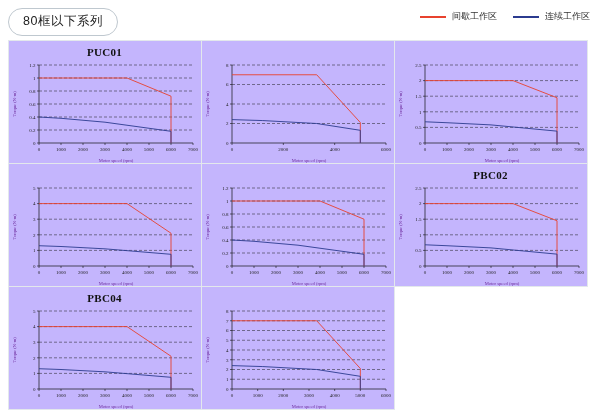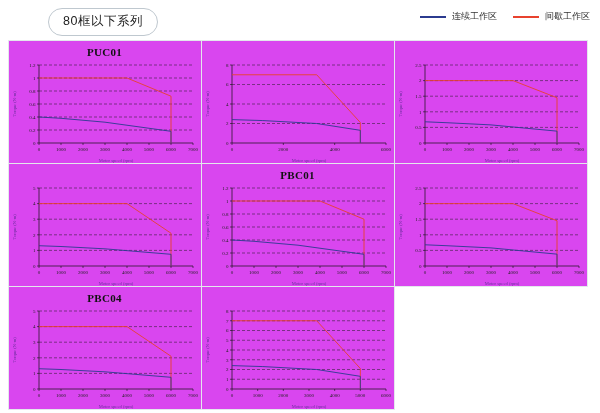--- a/index.html
+++ b/index.html
@@ -17,21 +17,20 @@
   #page {
     position: relative;
     width: 600px;
     height: 413px;
     box-sizing: border-box;
   }
   
   .header {
     position: relative;
     height: 38px;
-    margin-left: 40px;
   }
   .series-tag {
     position: absolute;
     left: 8px;
     top: 8px;
     border: 1px solid #bfc8cf;
     border-radius: 14px;
     padding: 4px 14px 5px 14px;
     font-size: 12.5px;
     color: #222;
@@ -67,21 +66,21 @@
     display: flex;
     flex-wrap: wrap;
     gap: 0px;
   }
   .cell {
     width: 194px;
     height: 124px;
     box-sizing: border-box;
     border: 1px solid #e3e8ec;
     margin: -0.5px;
-    background: #d946ef;
+    background: #c4b5fd;
     position: relative;
   }
   .cell.empty {
     border: none;
     background: transparent;
   }
   .chart-title {
     position: absolute;
     top: 5px;
     left: 0;
@@ -116,26 +115,26 @@
 </style>
 </head>
 <body>
 
 <div id="page">
 
   <div class="header">
     <div class="series-tag">80框以下系列</div>
     <div class="legend">
       <div class="legend-item">
+        <span class="legend-line" style="background:#e8422e"></span>
+        <span>间歇工作区</span>
+      </div>
+      <div class="legend-item">
         <span class="legend-line" style="background:#2b3b8f"></span>
         <span>连续工作区</span>
-      </div>
-      <div class="legend-item">
-        <span class="legend-line" style="background:#e8422e"></span>
-        <span>间歇工作区</span>
       </div>
     </div>
   </div>
 
   <div class="grid" id="grid">
       <div class="cell">
         <div class="chart-title">PUC01</div>
         <div class="plot-wrap">
           <svg class="plot" width="194" height="105" viewBox="0 0 194 105">
             <line x1="30" x2="184" y1="72" y2="72" stroke="#1b1b1b" stroke-width="0.5" stroke-dasharray="3,2"></line>
@@ -297,21 +296,20 @@
             <line y1="85" y2="87" x1="184" x2="184" stroke="#111" stroke-width="0.6"></line>
             <text class="tick-label" x="184" y="92.5" text-anchor="middle">7000</text>
             <polyline points="30,22.599999999999994 118,22.599999999999994 162,52.239999999999995 162,85" fill="none" stroke="#e8422e" stroke-width="0.9"></polyline>
             <polyline points="30,64.72 52,65.5 96,67.84 162,73.3 162,85" fill="none" stroke="#2b3b8f" stroke-width="0.9"></polyline>
             <text class="axis-label" x="107" y="103.5" text-anchor="middle">Motor speed (rpm)</text>
             <text class="axis-label" x="7" y="46" text-anchor="middle" transform="rotate(-90 7 46)">Torque (N·m)</text>
           </svg>
         </div>
       </div>
       <div class="cell">
-        <div class="chart-title">PBC01</div>
         <div class="plot-wrap">
           <svg class="plot" width="194" height="105" viewBox="0 0 194 105">
             <line x1="30" x2="184" y1="72" y2="72" stroke="#1b1b1b" stroke-width="0.5" stroke-dasharray="3,2"></line>
             <line x1="30" x2="184" y1="59" y2="59" stroke="#1b1b1b" stroke-width="0.5" stroke-dasharray="3,2"></line>
             <line x1="30" x2="184" y1="46" y2="46" stroke="#1b1b1b" stroke-width="0.5" stroke-dasharray="3,2"></line>
             <line x1="30" x2="184" y1="32.99999999999999" y2="32.99999999999999" stroke="#1b1b1b" stroke-width="0.5" stroke-dasharray="3,2"></line>
             <line x1="30" x2="184" y1="20" y2="20" stroke="#1b1b1b" stroke-width="0.5" stroke-dasharray="3,2"></line>
             <line x1="30" x2="184" y1="7" y2="7" stroke="#1b1b1b" stroke-width="0.5" stroke-dasharray="3,2"></line>
             <path d="M30,7 L30,85 L184,85" fill="none" stroke="#111" stroke-width="0.7"></path>
             <line x1="28" x2="30" y1="85" y2="85" stroke="#111" stroke-width="0.6"></line>
@@ -345,20 +343,21 @@
             <line y1="85" y2="87" x1="184" x2="184" stroke="#111" stroke-width="0.6"></line>
             <text class="tick-label" x="184" y="92.5" text-anchor="middle">7000</text>
             <polyline points="30,20 118,20 162,38.2 162,85" fill="none" stroke="#e8422e" stroke-width="0.9"></polyline>
             <polyline points="30,59 52,60.3 96,64.2 162,73.3 162,85" fill="none" stroke="#2b3b8f" stroke-width="0.9"></polyline>
             <text class="axis-label" x="107" y="103.5" text-anchor="middle">Motor speed (rpm)</text>
             <text class="axis-label" x="7" y="46" text-anchor="middle" transform="rotate(-90 7 46)">Torque (N·m)</text>
           </svg>
         </div>
       </div>
       <div class="cell">
+        <div class="chart-title">PBC02</div>
         <div class="plot-wrap">
           <svg class="plot" width="194" height="105" viewBox="0 0 194 105">
             <line x1="30" x2="184" y1="69.4" y2="69.4" stroke="#1b1b1b" stroke-width="0.5" stroke-dasharray="3,2"></line>
             <line x1="30" x2="184" y1="53.8" y2="53.8" stroke="#1b1b1b" stroke-width="0.5" stroke-dasharray="3,2"></line>
             <line x1="30" x2="184" y1="38.2" y2="38.2" stroke="#1b1b1b" stroke-width="0.5" stroke-dasharray="3,2"></line>
             <line x1="30" x2="184" y1="22.599999999999994" y2="22.599999999999994" stroke="#1b1b1b" stroke-width="0.5" stroke-dasharray="3,2"></line>
             <line x1="30" x2="184" y1="7" y2="7" stroke="#1b1b1b" stroke-width="0.5" stroke-dasharray="3,2"></line>
             <path d="M30,7 L30,85 L184,85" fill="none" stroke="#111" stroke-width="0.7"></path>
             <line x1="28" x2="30" y1="85" y2="85" stroke="#111" stroke-width="0.6"></line>
             <text class="tick-label" x="26.5" y="86.8" text-anchor="end">0</text>

